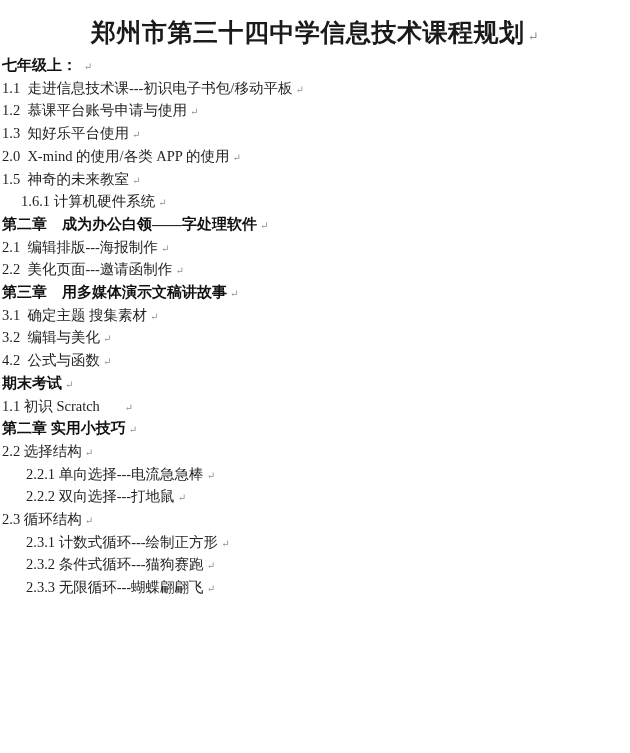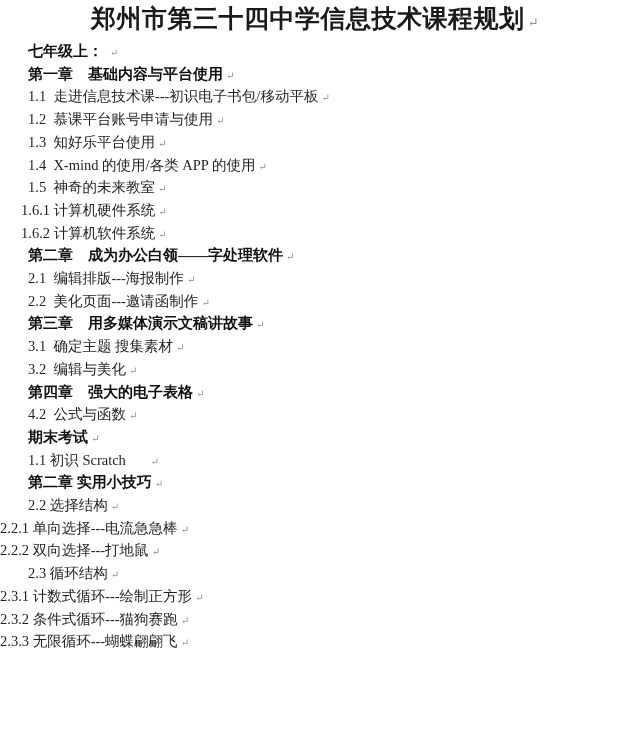--- a/index.html
+++ b/index.html
@@ -11,21 +11,21 @@
     font-family: "Liberation Serif", "DejaVu Serif", serif;
     color: #1a1a1a;
   }
   .page {
     width: 630px;
     height: 753px;
     overflow: hidden;
     background: #ffffff;
   }
   .doc-title {
-    margin-top: 2px;
+    margin-top: 16px;
     text-align: center;
     font-size: 25px;
     font-weight: bold;
     line-height: 33px;
     letter-spacing: 0.5px;
     white-space: pre;
   }
   .doc-body {
     padding-top: 2px;
   }
@@ -33,54 +33,51 @@
     font-size: 14.5px;
     line-height: 20.7px;
     white-space: pre;
     color: #1f1f1f;
   }
   .line.bold {
     font-weight: bold;
     font-size: 15px;
     color: #111111;
   }
-  .indent-0 { padding-left: 28px; }
-  .indent-1 { }
+  .indent-0 { padding-left: 2px; }
+  .indent-1 { padding-left: 26px; }
   .indent-2 { padding-left: 21px; }
   .pmark {
     color: #8f8f8f;
     font-size: 10px;
     font-weight: normal;
     margin-left: 3px;
     vertical-align: baseline;
   }
   .doc-title .pmark { font-size: 13px; }
 </style>
 </head>
 <body>
 
 <div class="page">
   <div class="doc-title"><span>郑州市第三十四中学信息技术课程规划</span><span class="pmark">↵</span></div>
   <div class="doc-body">
       <div class="line bold indent-0"><span class="line-text">七年级上： </span><span class="pmark">↵</span></div>
-      <div class="line bold indent-0"><span class="line-text">第一章　基础内容与平台使用</span><span class="pmark">↵</span></div>
       <div class="line regular indent-0"><span class="line-text">1.1  走进信息技术课---初识电子书包/移动平板</span><span class="pmark">↵</span></div>
       <div class="line regular indent-0"><span class="line-text">1.2  慕课平台账号申请与使用</span><span class="pmark">↵</span></div>
       <div class="line regular indent-0"><span class="line-text">1.3  知好乐平台使用</span><span class="pmark">↵</span></div>
-      <div class="line regular indent-0"><span class="line-text">1.4  X-mind 的使用/各类 APP 的使用</span><span class="pmark">↵</span></div>
+      <div class="line regular indent-0"><span class="line-text">2.0  X-mind 的使用/各类 APP 的使用</span><span class="pmark">↵</span></div>
       <div class="line regular indent-0"><span class="line-text">1.5  神奇的未来教室</span><span class="pmark">↵</span></div>
       <div class="line regular indent-2"><span class="line-text">1.6.1 计算机硬件系统</span><span class="pmark">↵</span></div>
-      <div class="line regular indent-2"><span class="line-text">1.6.2 计算机软件系统</span><span class="pmark">↵</span></div>
       <div class="line bold indent-0"><span class="line-text">第二章　成为办公白领——字处理软件</span><span class="pmark">↵</span></div>
       <div class="line regular indent-0"><span class="line-text">2.1  编辑排版---海报制作</span><span class="pmark">↵</span></div>
       <div class="line regular indent-0"><span class="line-text">2.2  美化页面---邀请函制作</span><span class="pmark">↵</span></div>
       <div class="line bold indent-0"><span class="line-text">第三章　用多媒体演示文稿讲故事</span><span class="pmark">↵</span></div>
       <div class="line regular indent-0"><span class="line-text">3.1  确定主题 搜集素材</span><span class="pmark">↵</span></div>
       <div class="line regular indent-0"><span class="line-text">3.2  编辑与美化</span><span class="pmark">↵</span></div>
-      <div class="line bold indent-0"><span class="line-text">第四章　强大的电子表格</span><span class="pmark">↵</span></div>
       <div class="line regular indent-0"><span class="line-text">4.2  公式与函数</span><span class="pmark">↵</span></div>
       <div class="line bold indent-0"><span class="line-text">期末考试</span><span class="pmark">↵</span></div>
       <div class="line regular indent-0"><span class="line-text">1.1 初识 Scratch      </span><span class="pmark">↵</span></div>
       <div class="line bold indent-0"><span class="line-text">第二章 实用小技巧</span><span class="pmark">↵</span></div>
       <div class="line regular indent-0"><span class="line-text">2.2 选择结构</span><span class="pmark">↵</span></div>
       <div class="line regular indent-1"><span class="line-text">2.2.1 单向选择---电流急急棒</span><span class="pmark">↵</span></div>
       <div class="line regular indent-1"><span class="line-text">2.2.2 双向选择---打地鼠</span><span class="pmark">↵</span></div>
       <div class="line regular indent-0"><span class="line-text">2.3 循环结构</span><span class="pmark">↵</span></div>
       <div class="line regular indent-1"><span class="line-text">2.3.1 计数式循环---绘制正方形</span><span class="pmark">↵</span></div>
       <div class="line regular indent-1"><span class="line-text">2.3.2 条件式循环---猫狗赛跑</span><span class="pmark">↵</span></div>

